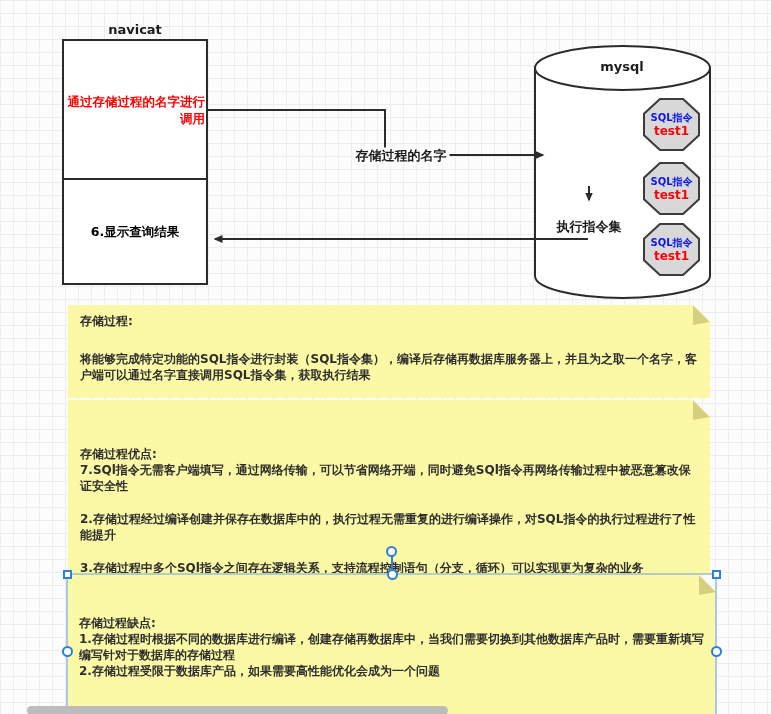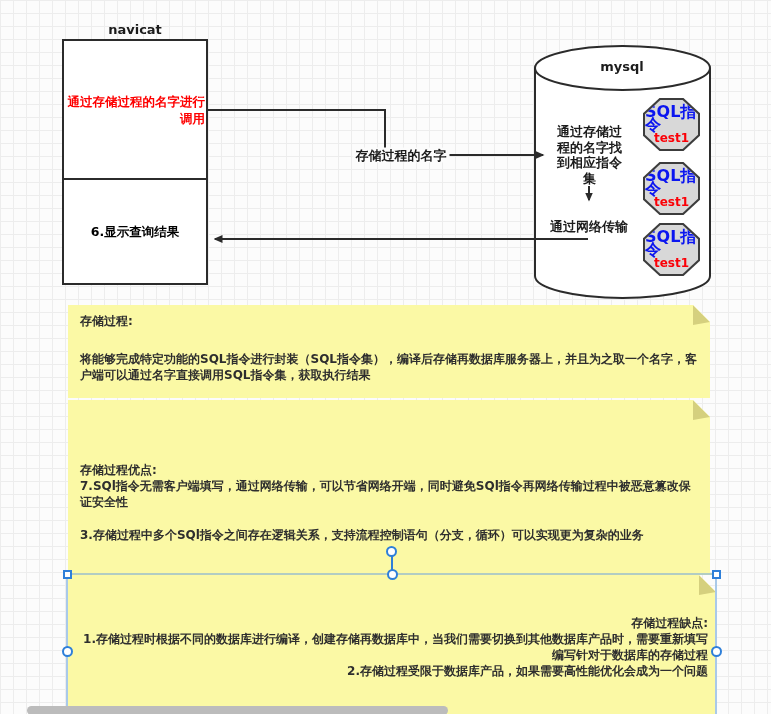--- a/index.html
+++ b/index.html
@@ -32,21 +32,21 @@
         text-align:right;font-weight:700;font-size:12.5px;line-height:17px;}
 
   
   .oct{position:absolute;width:57px;height:53px;
        clip-path:polygon(29% 0%,71% 0%,100% 29%,100% 71%,71% 100%,29% 100%,0% 71%,0% 29%);
        background:#3c3c3c;}
   .oct-in{position:absolute;left:2px;top:2px;right:2px;bottom:2px;
        clip-path:polygon(29% 0%,71% 0%,100% 29%,100% 71%,71% 100%,29% 100%,0% 71%,0% 29%);
        background:#d8d8d8;display:flex;flex-direction:column;align-items:center;justify-content:center;
        gap:1px;}
-  .oct-in .t1{color:#0c16f0;font-size:16px;font-weight:700;line-height:13px;}
+  .oct-in .t1{color:#0c16f0;font-size:10px;font-weight:700;line-height:13px;}
   .oct-in .t2{color:#fb0007;font-size:12px;font-weight:700;line-height:13px;}
 
   
   .note{position:absolute;background:#fbf9a5;color:#2e2e2e;
         clip-path:polygon(0 0,calc(100% - 17px) 0,100% 17px,100% 100%,0 100%);
         box-shadow:2px 2px 3px rgba(0,0,0,0.10);
         font-size:12px;font-weight:700;line-height:16px;}
   .note .fold{position:absolute;right:0;top:0;width:17px;height:20px;
         background:#d5d07e;
         clip-path:polygon(0 0,100% 85%,0 100%);}
@@ -95,23 +95,22 @@
   <div class="dlabel" style="left:135px;top:30px;">navicat</div>
 
   <div class="cell red" style="left:65px;top:42px;width:140px;height:135px;">通过存储过程的名字进行调用</div>
 
   <div class="cell" style="left:65px;top:181px;width:140px;height:101px;">6.显示查询结果</div>
 
   <div class="edge-label" style="left:401px;top:155px;">存储过程的名字</div>
 
   <div class="dlabel" style="left:622px;top:67px;">mysql</div>
 
-  <div class="wrapblock" style="left:553px;top:124px;width:73px;">通过存储过程的名字找到相应指令集</div>
 
-  <div class="dlabel" style="left:589px;top:227px;">通过网络传输</div>
+  <div class="dlabel" style="left:589px;top:227px;">执行指令集</div>
 
   <div class="oct" style="left:643px;top:98px;">
     <div class="oct-in">
       <span class="t1">SQL指令</span>
       <span class="t2">test1</span>
     </div>
   </div>
   <div class="oct" style="left:643px;top:162px;">
     <div class="oct-in">
       <span class="t1">SQL指令</span>
@@ -128,30 +127,31 @@
   <div class="note" style="left:68px;top:305px;width:642px;height:93px;">
     <div class="fold"></div>
     <div class="txt" style="top:8px;">
       <p>存储过程:</p>
       <p style="margin-top:22px;">将能够完成特定功能的SQL指令进行封装（SQL指令集），编译后存储再数据库服务器上，并且为之取一个名字，客户端可以通过名字直接调用SQL指令集，获取执行结果</p>
     </div>
   </div>
 
   <div class="note" style="left:68px;top:400px;width:642px;height:175px;">
     <div class="fold"></div>
-    <div class="txt" style="top:62px;">
+    <div class="txt" style="top:46px;">
       <p>存储过程优点:</p>
       <p>7.SQl指令无需客户端填写，通过网络传输，可以节省网络开端，同时避免SQl指令再网络传输过程中被恶意篡改保证安全性</p>
+      <p style="margin-top:17px;">2.存储过程经过编译创建并保存在数据库中的，执行过程无需重复的进行编译操作，对SQL指令的执行过程进行了性能提升</p>
       <p style="margin-top:17px;">3.存储过程中多个SQl指令之间存在逻辑关系，支持流程控制语句（分支，循环）可以实现更为复杂的业务</p>
     </div>
   </div>
 
   <div class="note" style="left:67px;top:575px;width:649px;height:152px;">
     <div class="fold"></div>
-    <div class="txt" style="top:40px;text-align:right;">
+    <div class="txt" style="top:40px;">
       <p>存储过程缺点:</p>
       <p>1.存储过程时根据不同的数据库进行编译，创建存储再数据库中，当我们需要切换到其他数据库产品时，需要重新填写编写针对于数据库的存储过程</p>
       <p>2.存储过程受限于数据库产品，如果需要高性能优化会成为一个问题</p>
     </div>
   </div>
 
   <div class="sel-topline"></div>
   <div class="sel-side" style="left:66px;top:575px;height:139px;"></div>
   <div class="sel-side" style="left:715px;top:575px;height:139px;"></div>
   <div class="rot-stem" style="left:390.5px;top:556px;height:15px;"></div>

